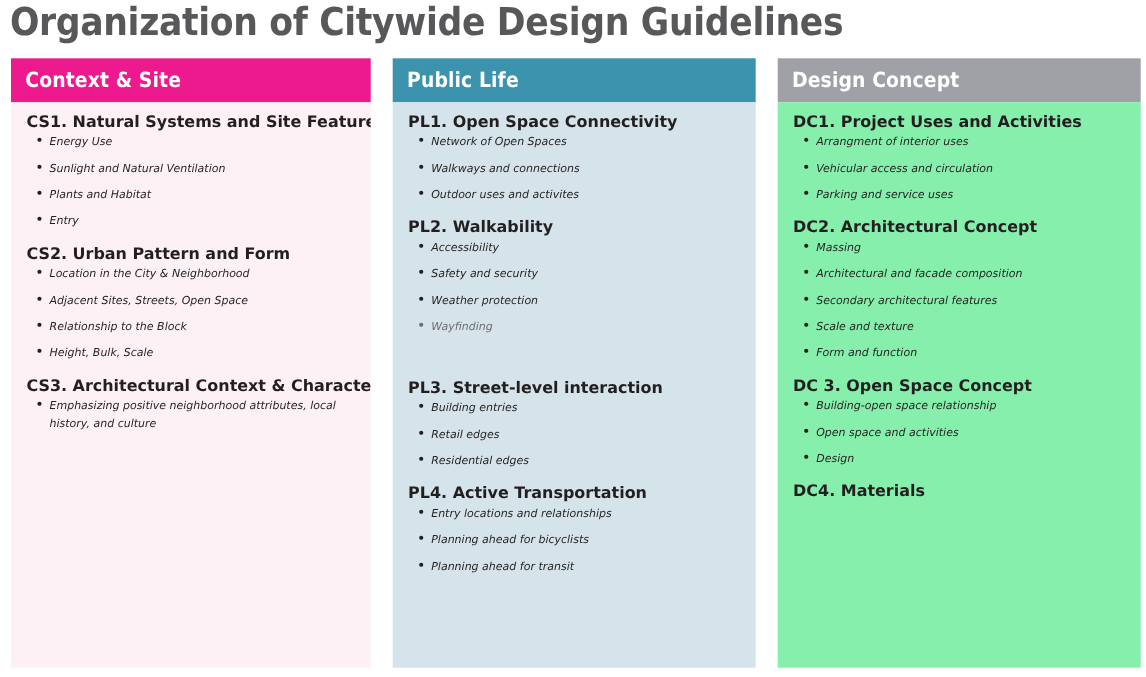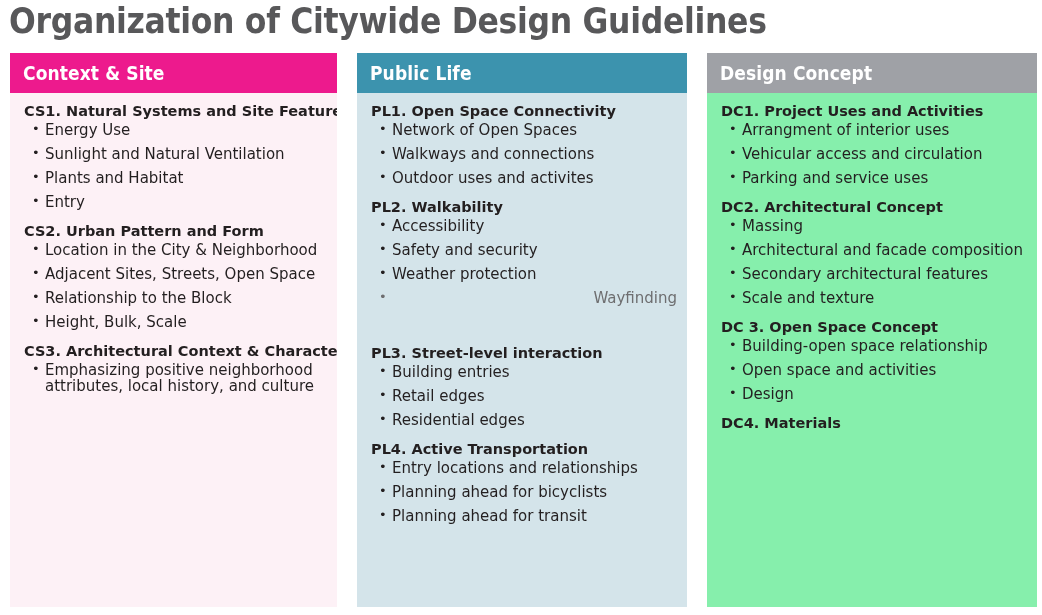--- a/index.html
+++ b/index.html
@@ -93,37 +93,38 @@
     white-space: nowrap;
   }
 
   ul.items {
     list-style: none;
     margin: 0;
     padding: 0;
   }
   ul.items li {
     position: relative;
-    font-size: 15px;
+    font-size: 10px;
     color: #231f20;
     line-height: 16px;
     padding: 0 0 0 25px;
     margin-bottom: 8px;
+    font-style: italic;
   }
   ul.items li:last-child { margin-bottom: 0; }
   ul.items li::before {
     content: "\2022";
     position: absolute;
     left: 12px;
     top: -1px;
     font-size: 13px;
     color: #231f20;
   }
   ul.items li.muted,
-  ul.items li.muted::before { color: #6e6e70; text-align: right; }
+  ul.items li.muted::before { color: #6e6e70; }
 
   .spacer-lg { height: 26px; }
 </style>
 </head>
 <body>
 
 <div id="page-title">Organization of Citywide Design Guidelines</div>
 
 <div class="columns">
 
@@ -214,20 +215,21 @@
             <li>Parking and service uses</li>
           </ul>
         </div>
         <div class="group">
           <div class="group-title">DC2. Architectural Concept</div>
           <ul class="items">
             <li>Massing</li>
             <li>Architectural and facade composition</li>
             <li>Secondary architectural features</li>
             <li>Scale and texture</li>
+            <li>Form and function</li>
           </ul>
         </div>
         <div class="group">
           <div class="group-title">DC 3. Open Space Concept</div>
           <ul class="items">
             <li>Building-open space relationship</li>
             <li>Open space and activities</li>
             <li>Design</li>
           </ul>
         </div>

